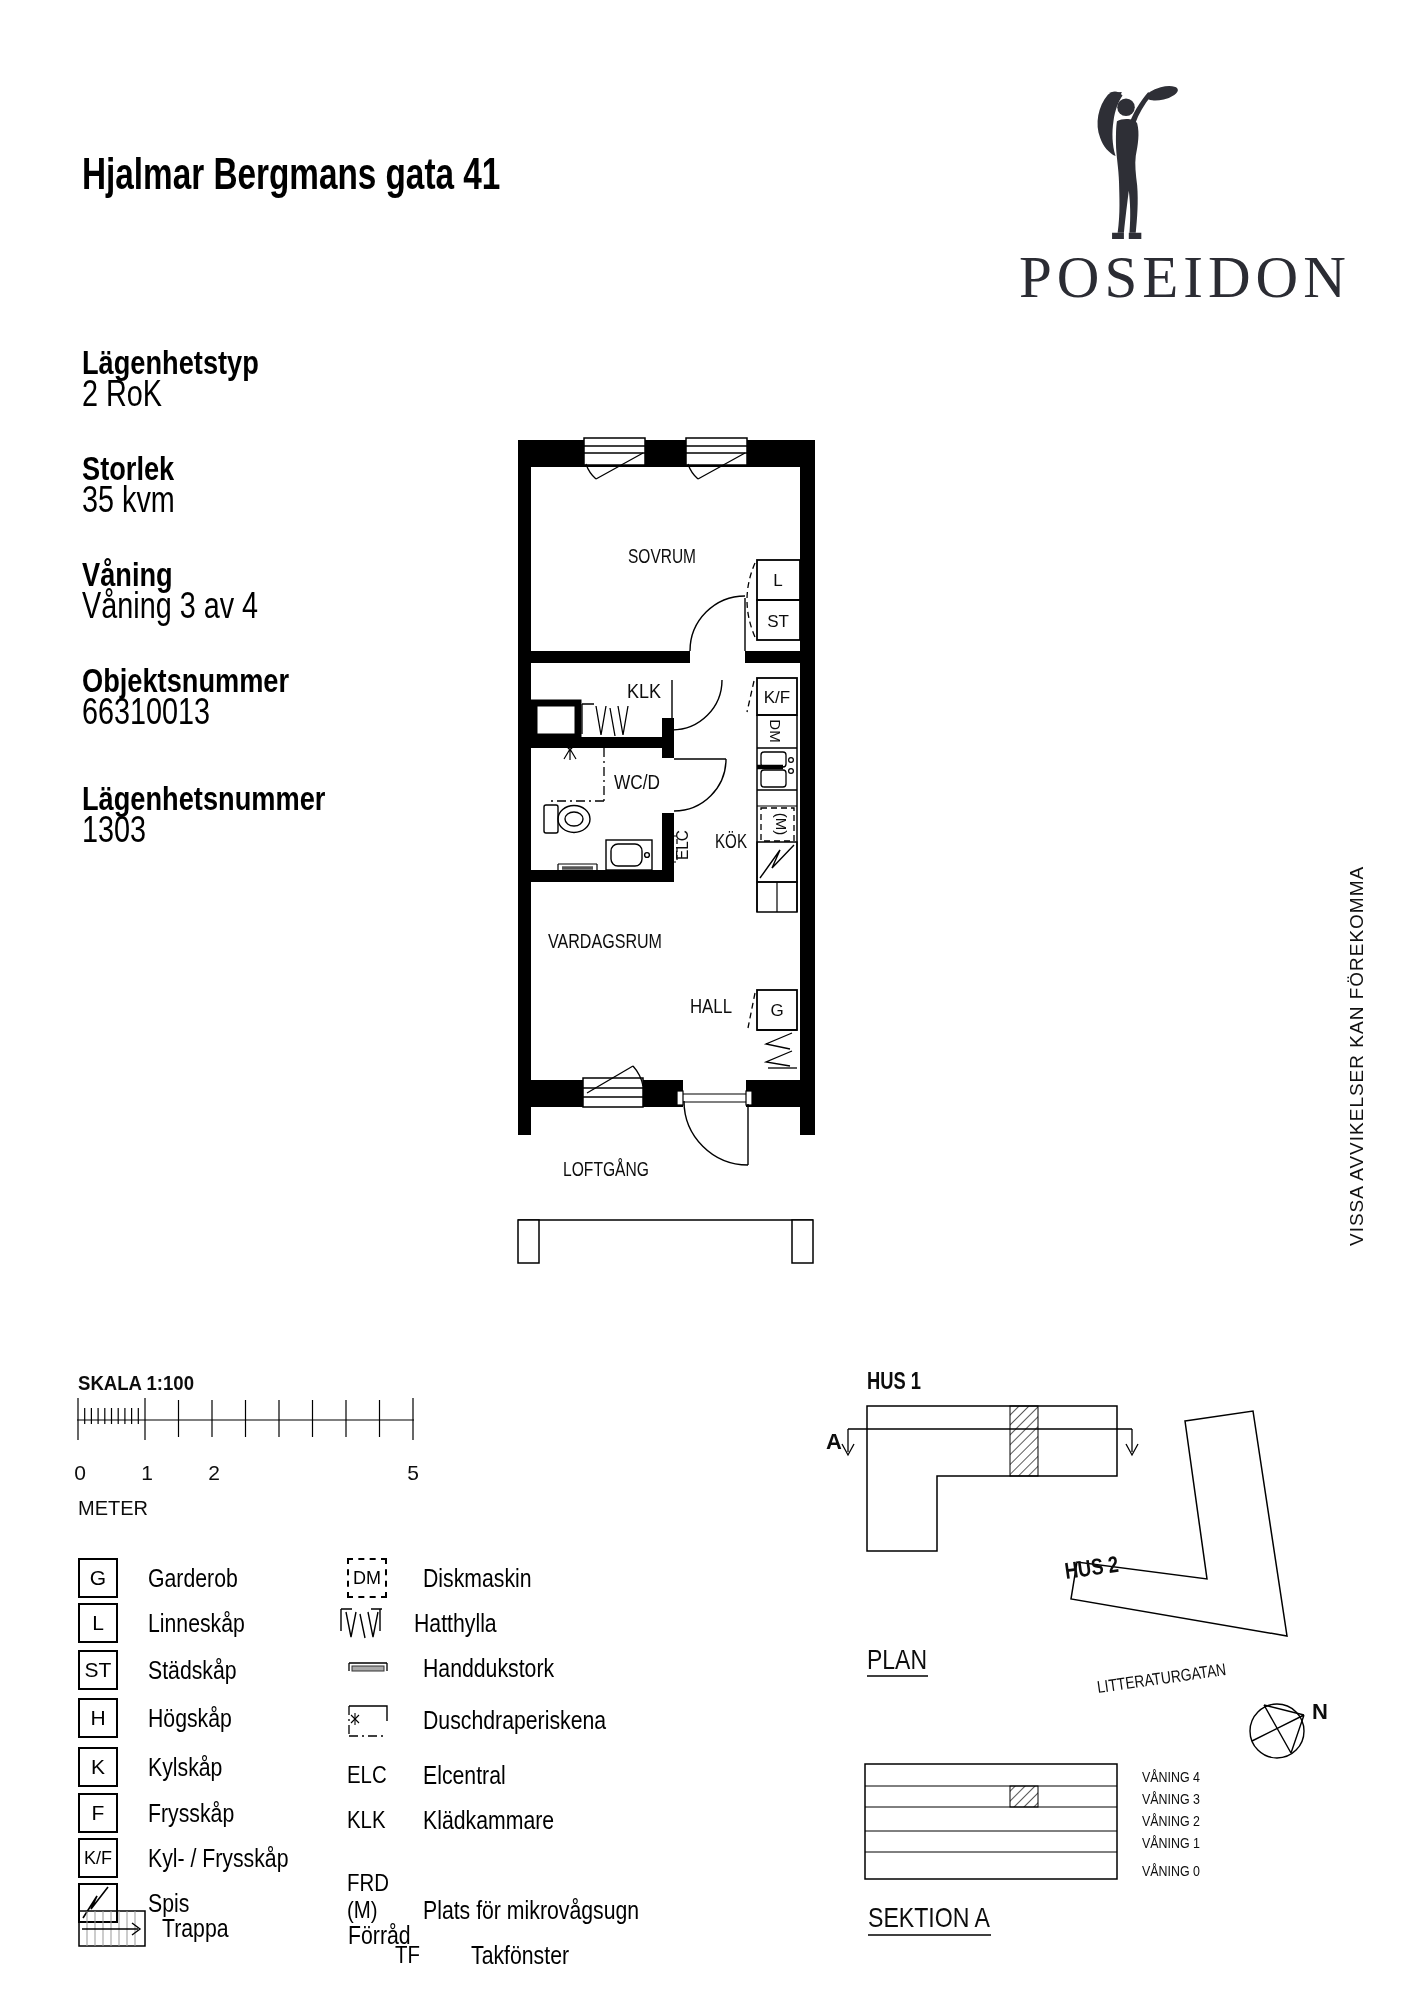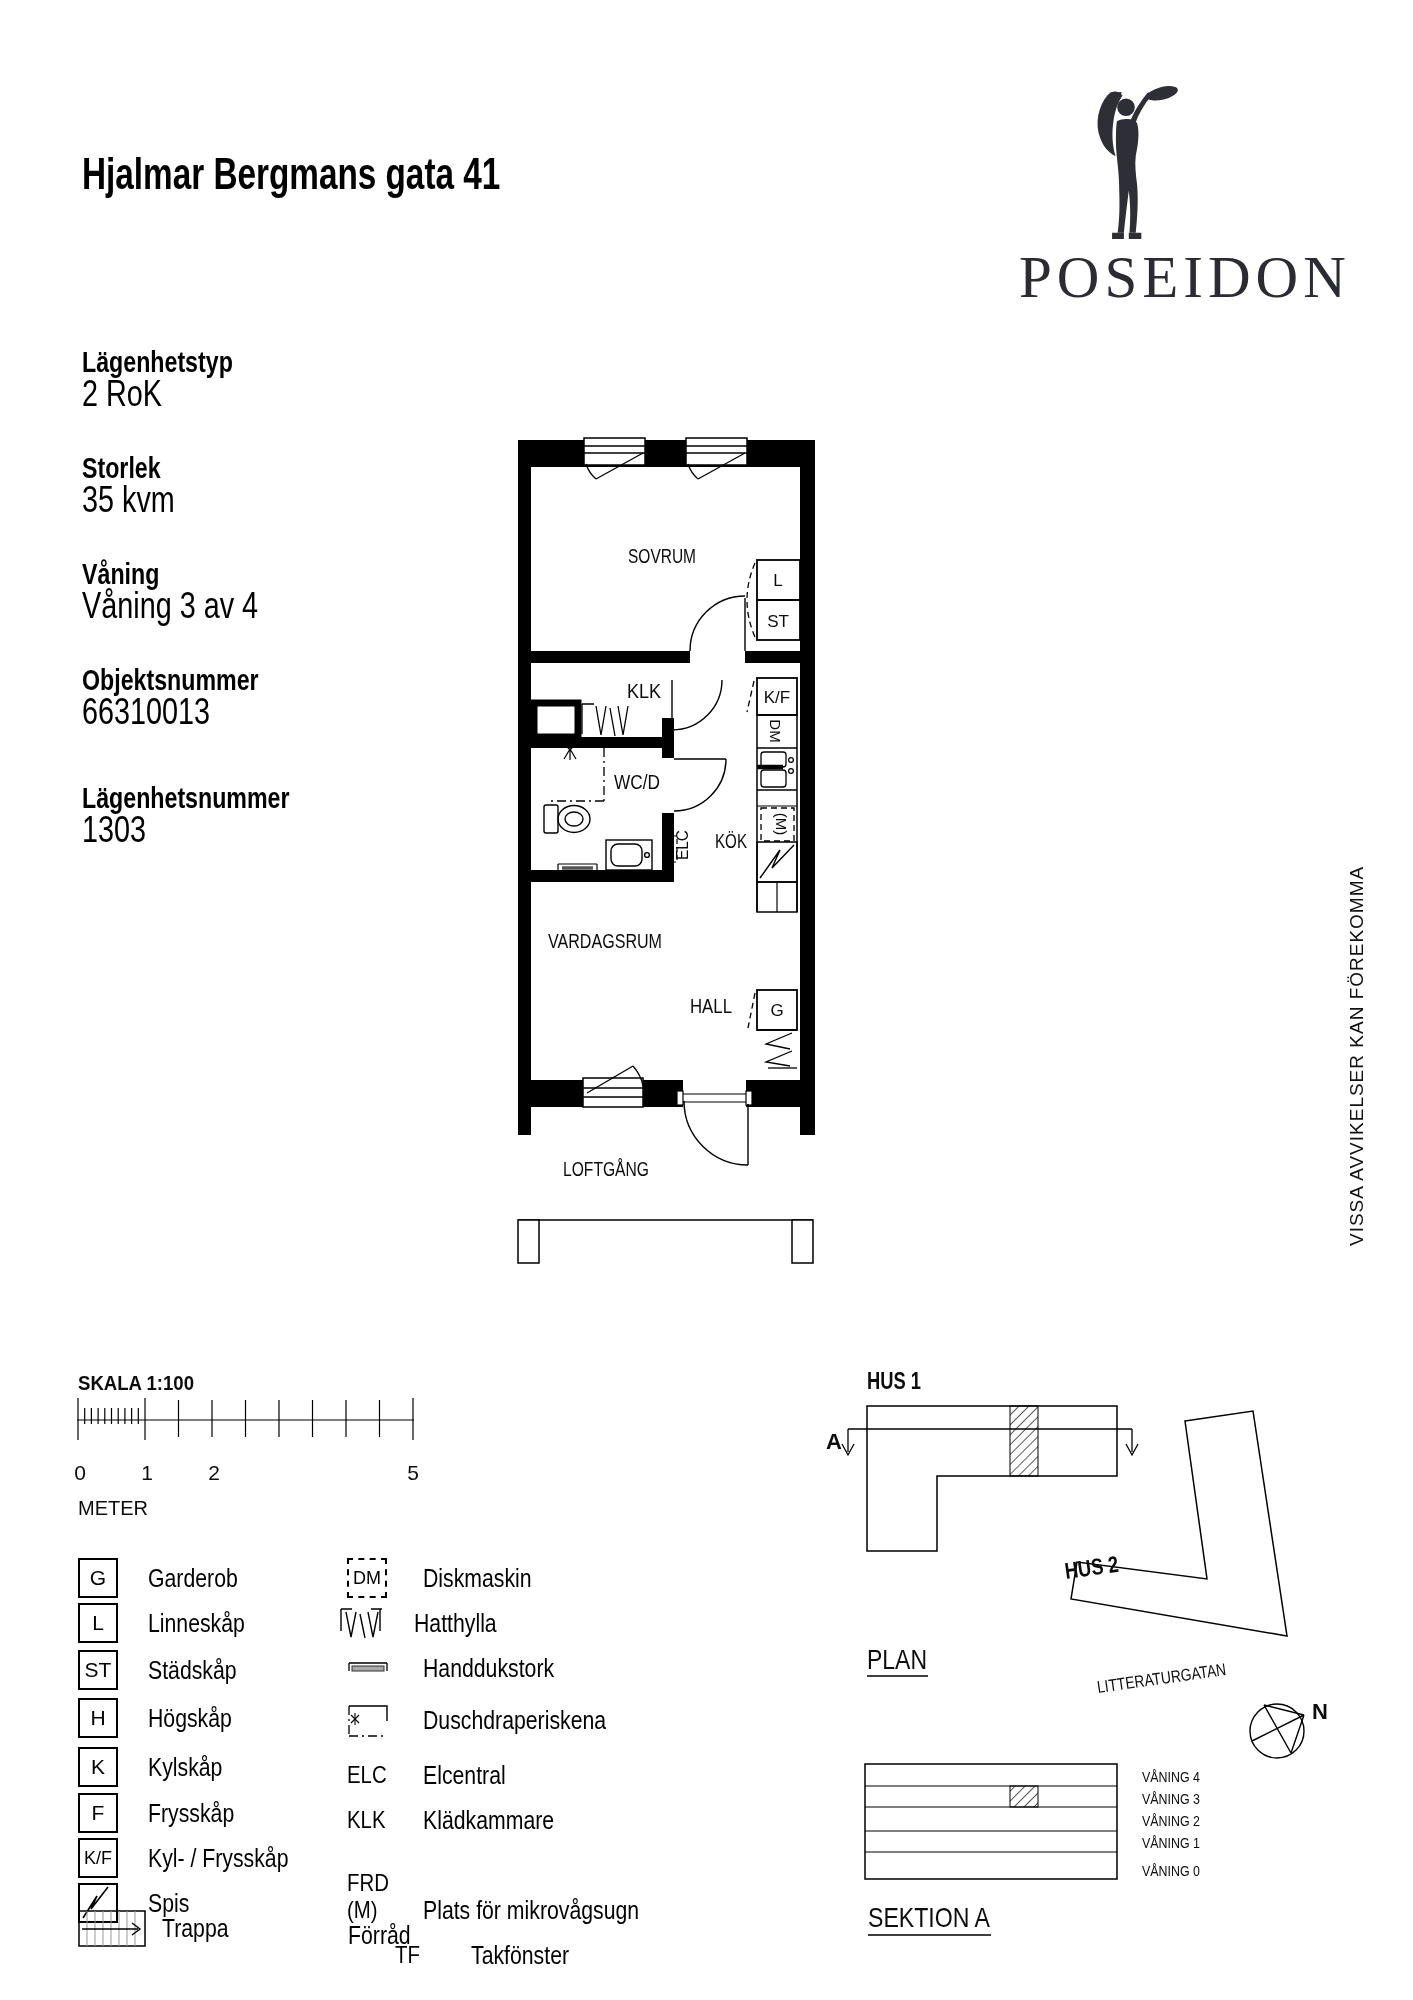--- a/index.html
+++ b/index.html
@@ -3,21 +3,21 @@
 <meta charset="utf-8">
 <style>
   html,body{margin:0;padding:0;background:#fff;}
   body{width:1413px;height:2000px;position:relative;overflow:hidden;
        font-family:"Liberation Sans", sans-serif;color:#000;}
   .abs{position:absolute;}
   .narrow{transform:scaleX(.80);transform-origin:0 0;display:inline-block;white-space:nowrap;}
   .narrow2{transform:scaleX(.85);transform-origin:0 50%;display:inline-block;white-space:nowrap;}
   #title{left:82px;top:148px;font-size:45px;font-weight:bold;transform:scaleX(.74);transform-origin:0 0;white-space:nowrap;}
   .info-block{left:82px;width:340px;}
-  .info-block .lbl{font-size:29px;font-weight:bold;line-height:31px;}
+  .info-block .lbl{font-size:34px;font-weight:bold;line-height:31px;}
   .info-block .val{font-size:36px;line-height:31px;}
   #brand{left:983px;top:243px;font-family:"Liberation Serif", serif;font-size:59px;
          letter-spacing:5px;color:#2b2c33;white-space:nowrap;margin-left:36px;}
   #sidenote{left:1346px;top:822px;height:424px;font-size:19px;letter-spacing:1px;color:#111;
             writing-mode:vertical-rl;transform:rotate(180deg);white-space:nowrap;}
   .legend-row{position:absolute;display:flex;align-items:center;height:40px;}
   .sym-cell{width:70px;flex:0 0 70px;display:flex;align-items:center;}
   .sym-cell-r{width:76px;flex:0 0 76px;display:flex;align-items:center;}
   .lgbox{width:36px;height:36px;border:2px solid #000;display:flex;align-items:center;justify-content:center;
          font-size:21px;background:#fff;}

